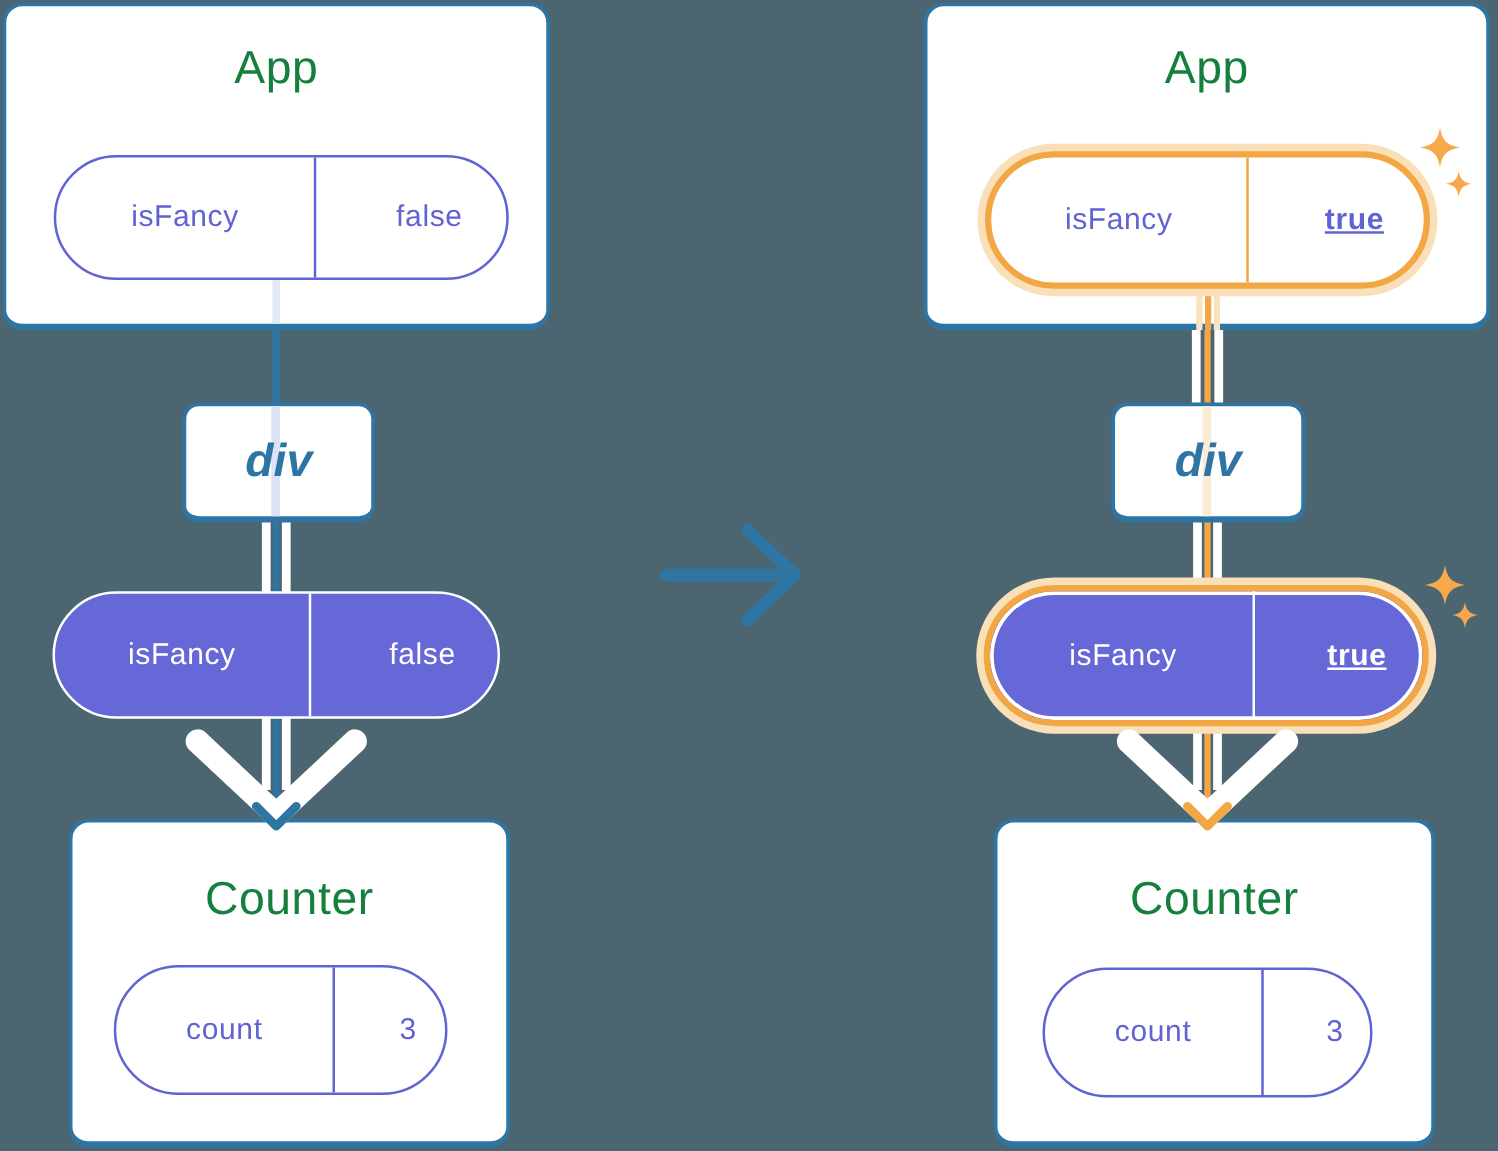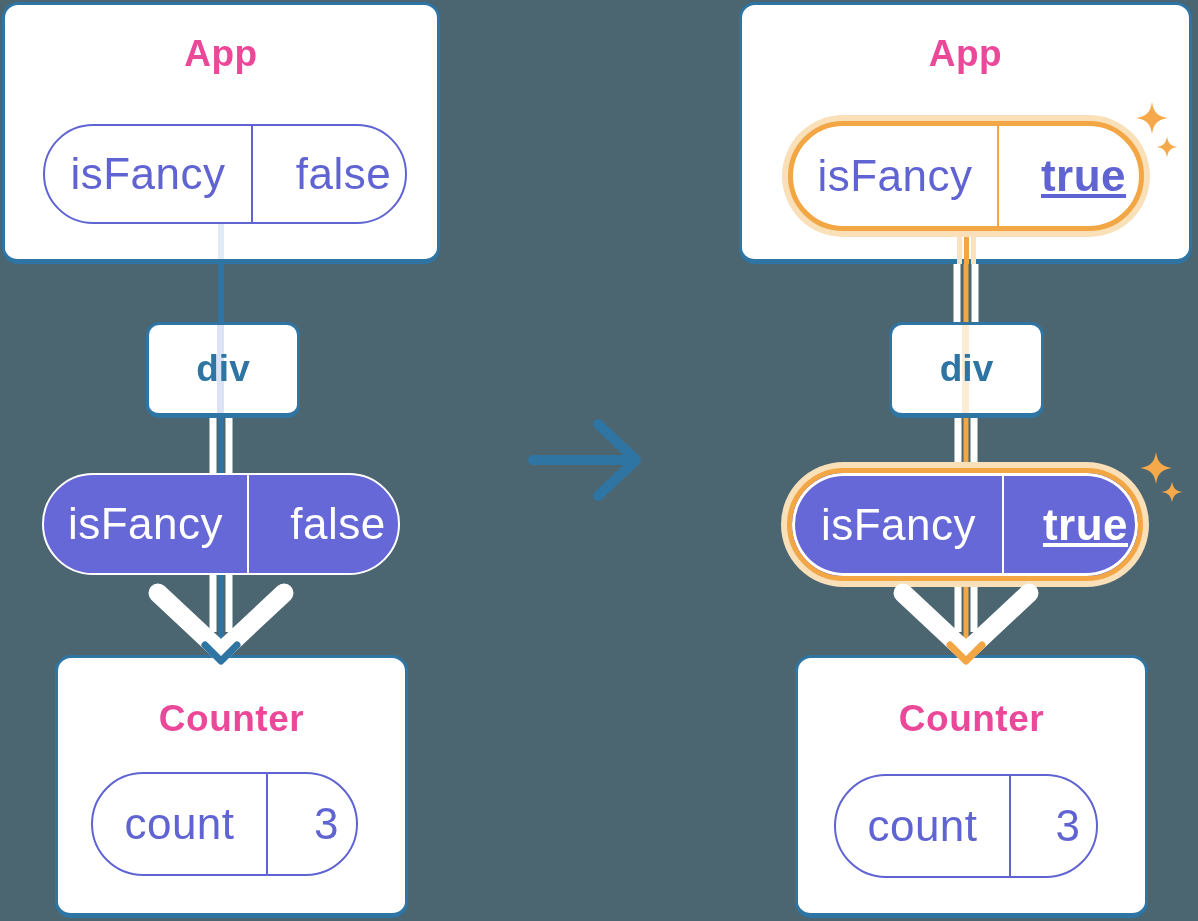--- a/index.html
+++ b/index.html
@@ -4,46 +4,46 @@
 <style>
   html,body{margin:0;padding:0;background:#4C6671;}
   .stage{position:relative;width:1198px;height:921px;background:#4C6671;
          font-family:"Liberation Sans",sans-serif;overflow:hidden;}
   svg.layer{position:absolute;left:0;top:0;pointer-events:none;}
   .under{z-index:1;} .over{z-index:6;}
 
   
   .card{position:absolute;background:#fff;border:3px solid #2E75A4;border-bottom-width:5px;
         border-radius:16px;box-sizing:border-box;z-index:2;}
-  .card h2{margin:0;text-align:center;color:#ec4899;font-size:37px;font-weight:700;
+  .card h2{margin:0;text-align:center;color:#15803d;font-size:37px;font-weight:400;
            letter-spacing:.5px;position:relative;z-index:2;}
   .app-before{left:2px;top:2px;width:438px;height:262px;}
   .app-after{left:739px;top:2px;width:453px;height:262px;}
   .app-before h2,.app-after h2{margin-top:28px;}
   .div-before{left:146px;top:322px;width:154px;height:96px;border-radius:13px;}
   .div-after{left:889px;top:322px;width:155px;height:96px;border-radius:13px;}
   .div-card{display:flex;align-items:center;justify-content:center;}
-  .div-card .label{color:#2E75A4;font-size:37px;font-weight:600;position:relative;z-index:2;}
+  .div-card .label{color:#2E75A4;font-size:37px;font-weight:600;position:relative;z-index:2;font-style:italic;}
   .counter-before{left:55px;top:655px;width:353px;height:263px;}
   .counter-after{left:795px;top:655px;width:353px;height:263px;}
   .counter-before h2,.counter-after h2{margin-top:40px;}
 
   
   .stripe{position:absolute;z-index:1;}
   .stripe.lav{background:#DCE3F7;}
   .stripe.cream{background:#FBEDD5;}
   .app-before .stripe{left:213px;width:6px;top:216px;bottom:0;background:#E2EAF7;}
   .div-before .stripe{left:68px;width:7px;top:0;bottom:0;}
   .div-after .stripe{left:70px;width:7px;top:0;bottom:0;}
   .app-after .stripe.s-cream{width:5px;top:221px;bottom:-5px;background:#F9E3BE;}
   .app-after .stripe.s-orange{width:5px;top:221px;bottom:-5px;background:#F2A644;}
 
   
   .pill{position:absolute;display:flex;box-sizing:border-box;border-radius:60px;z-index:3;}
-  .cell{display:flex;align-items:center;justify-content:center;font-size:44px;letter-spacing:.5px;}
+  .cell{display:flex;align-items:center;justify-content:center;font-size:24px;letter-spacing:.5px;}
   .cell.v{flex:1;margin-left:29px;}
   .outline{background:#fff;border:2.5px solid #6064D3;color:#6064D3;}
   .outline .n{border-right:2px solid #6064D3;}
   .statepill{background:#6568D6;border:2.5px solid #fff;color:#fff;font-weight:400;}
   .statepill .n{border-right:2.5px solid #fff;}
   .hl-outline{background:#fff;border:5px solid #F2A644;color:#6064D3;
               box-shadow:0 0 0 6px #F9E0B8;}
   .hl-outline .n{border-right:2px solid #F2A644;}
   .hl-state{background:#6568D6;border:5px solid #F2A644;color:#fff;
             box-shadow:0 0 0 6px #F9E0B8, inset 0 0 0 3px #fff;}

